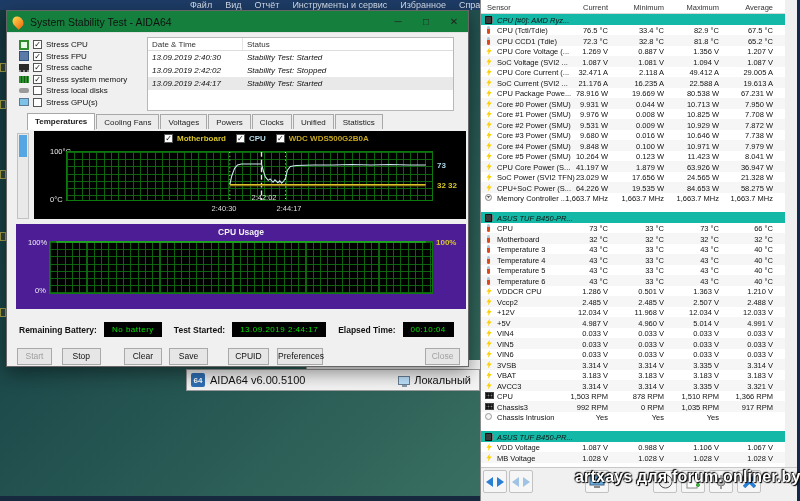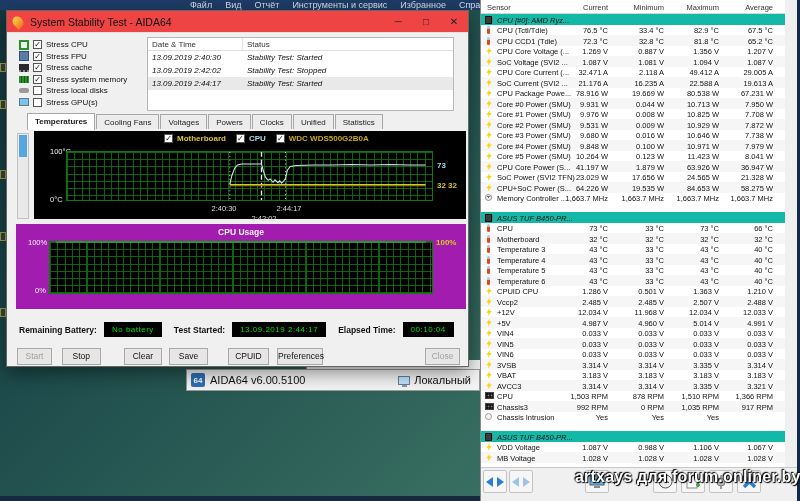--- a/index.html
+++ b/index.html
@@ -19,21 +19,21 @@
   
   .behind-edge { position:absolute; left:306px; top:360px; width:174px; height:10px; background:#f0f0f0; border-left:1px solid #9a9a9a; }
   .statusbar { position:absolute; left:186px; top:369px; width:294px; height:22px; background:#f4f4f4; border:1px solid #9a9a9a; display:flex; align-items:center; font-size:11px; color:#111; }
   .badge64 { width:14px; height:14px; margin:0 5px 0 4px; background:#2f6fb5; color:#fff; font-size:8px; font-weight:bold; display:flex; align-items:center; justify-content:center; border-radius:2px; }
   .sb-right { margin-left:auto; display:flex; align-items:center; margin-right:8px; }
   .mini-monitor { width:12px; height:9px; border:1px solid #6b7f94; background:#bfe4ff; margin-right:4px; position:relative; }
   .mini-monitor:after { content:""; position:absolute; left:3px; bottom:-3px; width:5px; height:2px; background:#8a9aad; }
 
   
   .dialog { position:absolute; left:6px; top:10px; width:463px; height:357px; background:#f0f0f0; border:1px solid #666; box-shadow:0 6px 18px rgba(0,0,0,.45); }
-  .titlebar { height:22px; background:#ef4444; display:flex; align-items:center; padding-left:6px; border-bottom:1px solid #e2e2e2; }
+  .titlebar { height:22px; background:#15803d; display:flex; align-items:center; padding-left:6px; border-bottom:1px solid #e2e2e2; }
   .flame { width:10px; height:12px; background:linear-gradient(#ffd24a,#f07818); border-radius:60% 60% 60% 0; transform:rotate(-45deg); margin-right:7px; }
   .title { font-size:10.5px; color:#111; }
   .caption-btns { margin-left:auto; display:flex; height:100%; }
   .cap { width:28px; height:100%; display:flex; align-items:center; justify-content:center; font-size:10px; color:#222; }
 
   
   .stress-list { position:absolute; left:12px; top:28px; }
   .stress-row { display:flex; align-items:center; height:11.5px; }
   .sic { width:10px; height:8px; margin-right:4px; flex:0 0 auto; }
   .sic.cpu { border:2px solid #2f8f2f; background:#e8ffe8; height:10px; width:10px; }
@@ -69,21 +69,21 @@
   .legend { position:absolute; left:130px; top:3px; display:flex; align-items:center; }
   .legend .cbx { background:#fff; }
   .legend .lab { font-size:8px; font-weight:bold; margin-right:10px; }
   .t-plot { position:absolute; left:32px; top:20px; width:367px; height:50px; }
   .t-plot svg, .u-plot svg { position:absolute; inset:0; overflow:visible; }
   .ylab { position:absolute; color:#eee; font-size:7.5px; }
   .rlab { position:absolute; font-size:8px; font-weight:bold; }
   .xlab { position:absolute; color:#ddd; font-size:7.5px; transform:translateX(-50%); white-space:nowrap; }
   .slider { position:absolute; left:10px; top:122px; width:12px; height:86px; background:#e9e9e9; border:1px solid #c2c2c2; }
   .slider .thumb { position:absolute; left:1px; right:1px; top:1px; height:22px; background:#57a6e4; }
-  .usage-panel { position:absolute; left:9px; top:213px; width:450px; height:85px; background:#a21caf; }
+  .usage-panel { position:absolute; left:9px; top:213px; width:450px; height:85px; background:#4c1d95; }
   .u-title { position:absolute; top:3px; left:0; right:0; text-align:center; color:#f2f2f2; font-size:8.5px; font-weight:bold; }
   .u-plot { position:absolute; left:33px; top:17px; width:384px; height:53px; }
 
   
   .info-row { position:absolute; left:12px; top:311px; display:flex; align-items:center; font-size:8.5px; font-weight:bold; color:#111;justify-content:flex-end; }
   .lcd { background:#000; color:#00e000; padding:3px 8px; font-size:8px; font-weight:normal; margin:0 12px 0 7px; letter-spacing:.5px; }
   .btn-row { position:absolute; left:10px; top:337px; width:443px; display:flex; }
   .btn { height:17px; border:1px solid #a9a9a9; background:#e6e6e6; font-size:8.5px; color:#111; text-align:center; line-height:15px; }
   .btn.disabled { color:#a0a0a0; }
 
@@ -246,21 +246,21 @@
           <polyline points="163,34.0 367,34.0" fill="none" stroke="#d8c52a" stroke-width="1.1"></polyline>
           <polyline points="163,35.0 367,35.0" fill="none" stroke="#8f7d14" stroke-width="1.1"></polyline>
         </svg>
       </div>
     <div id="temp-rlabels">
         <span class="rlab" style="color: rgb(168, 216, 234); left: 403px; top: 30px;">73</span>
         <span class="rlab" style="color: rgb(216, 197, 42); left: 403px; top: 50px;">32 32</span>
       </div>
     <div id="temp-xlabels">
         <span class="xlab" style="left: 190px; top: 73px;">2:40:30</span>
-        <span class="xlab" style="left: 230px; top: 83px; text-align: right;">2:42:02</span>
+        <span class="xlab" style="left: 230px; top: 62px; text-align: right;">2:42:02</span>
         <span class="xlab" style="left: 255px; top: 73px;">2:44:17</span>
       </div>
   </div>
 
   <div class="usage-panel">
     <div class="u-title">CPU Usage</div>
     <span class="ylab" style="left:12px;top:14px">100%</span>
     <span class="ylab" style="left:19px;top:62px">0%</span>
     <span class="rlab" style="left:420px;top:14px;color:#d8c52a" id="usage-rlabel">100%</span>
     <div class="u-plot gridbg" id="usage-plot">
@@ -488,21 +488,21 @@
         <div class="s-row alt">
           <span class="ric temp"></span>
           <span class="s-name">Temperature 6</span>
           <span class="s-val v1">43 °C</span>
           <span class="s-val v2">33 °C</span>
           <span class="s-val v3">43 °C</span>
           <span class="s-val v4">40 °C</span>
         </div>
         <div class="s-row">
           <span class="ric volt"></span>
-          <span class="s-name">CPUID CPU</span>
+          <span class="s-name">VDDCR CPU</span>
           <span class="s-val v1">1.286 V</span>
           <span class="s-val v2">0.501 V</span>
           <span class="s-val v3">1.363 V</span>
           <span class="s-val v4">1.210 V</span>
         </div>
         <div class="s-row alt">
           <span class="ric volt"></span>
           <span class="s-name">Vccp2</span>
           <span class="s-val v1">2.485 V</span>
           <span class="s-val v2">2.485 V</span>

